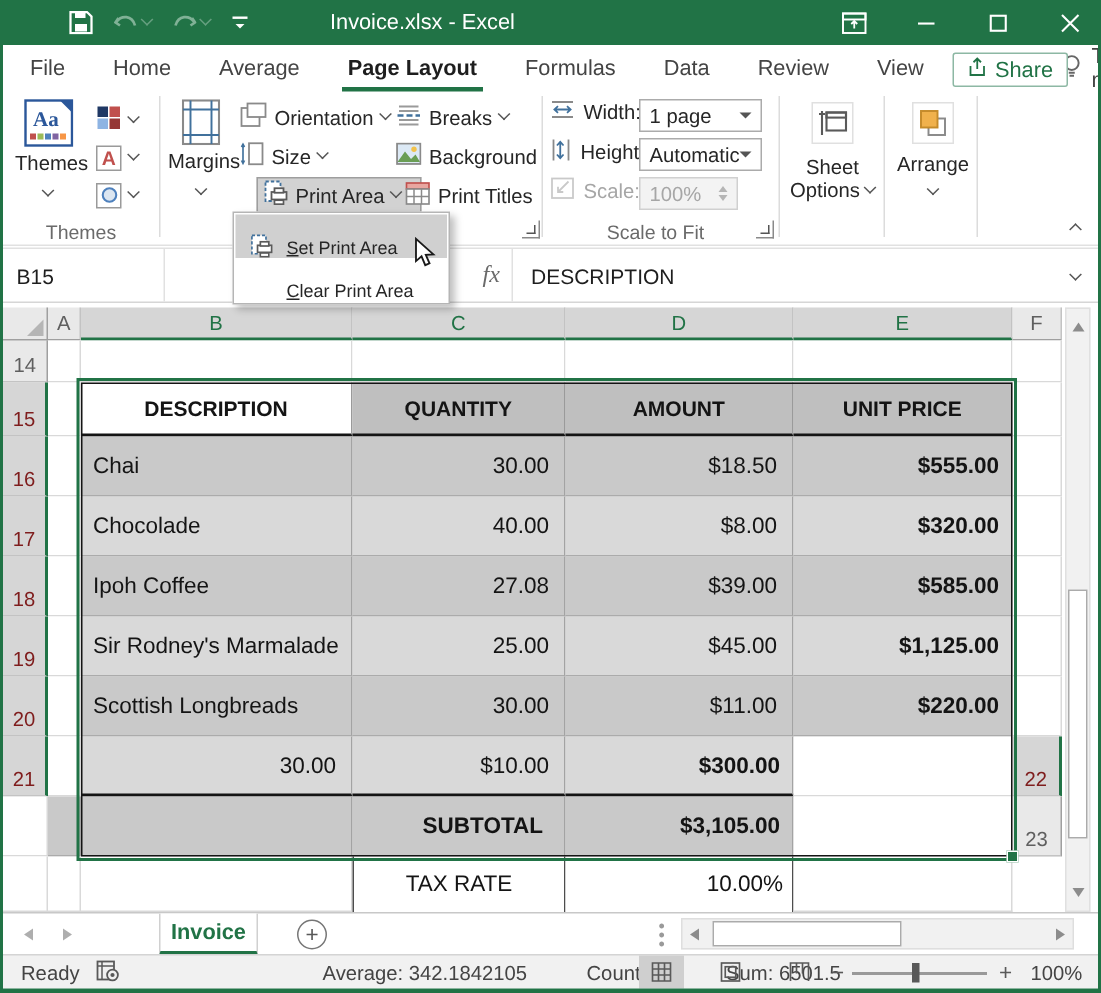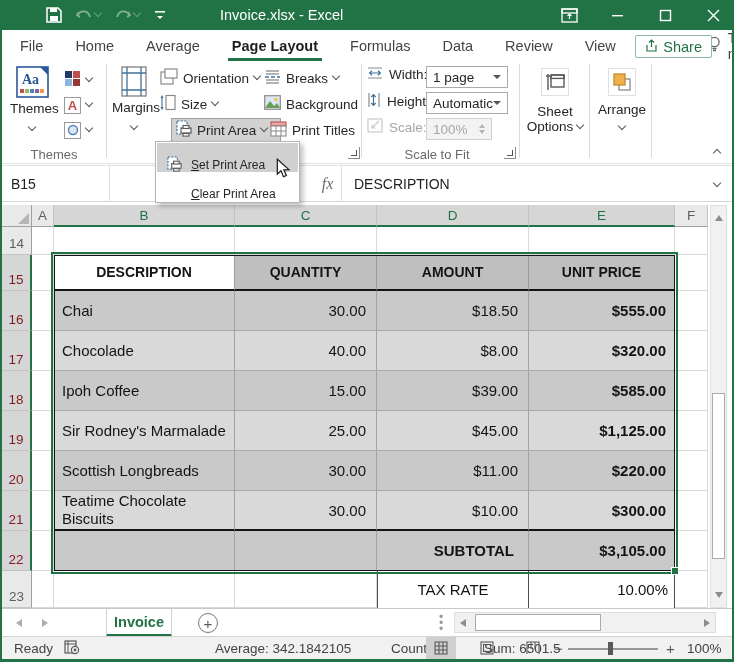--- a/index.html
+++ b/index.html
@@ -455,21 +455,21 @@
     <div class="c"></div>
     <div class="c bl desc">Chocolade</div>
     <div class="c bl num">40.00</div>
     <div class="c bl num">$8.00</div>
     <div class="c bl amt">$320.00</div>
     <div class="c"></div>
 
     <div class="rh sel">18</div>
     <div class="c"></div>
     <div class="c bd desc">Ipoh Coffee</div>
-    <div class="c bd num">15.00</div>
+    <div class="c bd num">27.08</div>
     <div class="c bd num">$39.00</div>
     <div class="c bd amt">$585.00</div>
     <div class="c"></div>
 
     <div class="rh sel">19</div>
     <div class="c"></div>
     <div class="c bl desc">Sir Rodney's Marmalade</div>
     <div class="c bl num">25.00</div>
     <div class="c bl num">$45.00</div>
     <div class="c bl amt">$1,125.00</div>
@@ -478,21 +478,20 @@
     <div class="rh sel">20</div>
     <div class="c"></div>
     <div class="c bd desc">Scottish Longbreads</div>
     <div class="c bd num">30.00</div>
     <div class="c bd num">$11.00</div>
     <div class="c bd amt">$220.00</div>
     <div class="c"></div>
 
     <div class="rh sel">21</div>
     <div class="c"></div>
-    <div class="c bl desc tkb">Teatime Chocolate Biscuits</div>
     <div class="c bl num tkb">30.00</div>
     <div class="c bl num tkb">$10.00</div>
     <div class="c bl amt tkb">$300.00</div>
     <div class="c"></div>
 
     <div class="rh sel">22</div>
     <div class="c"></div>
     <div class="c bd"></div>
     <div class="c bd"></div>
     <div class="c bd subl">SUBTOTAL</div>

